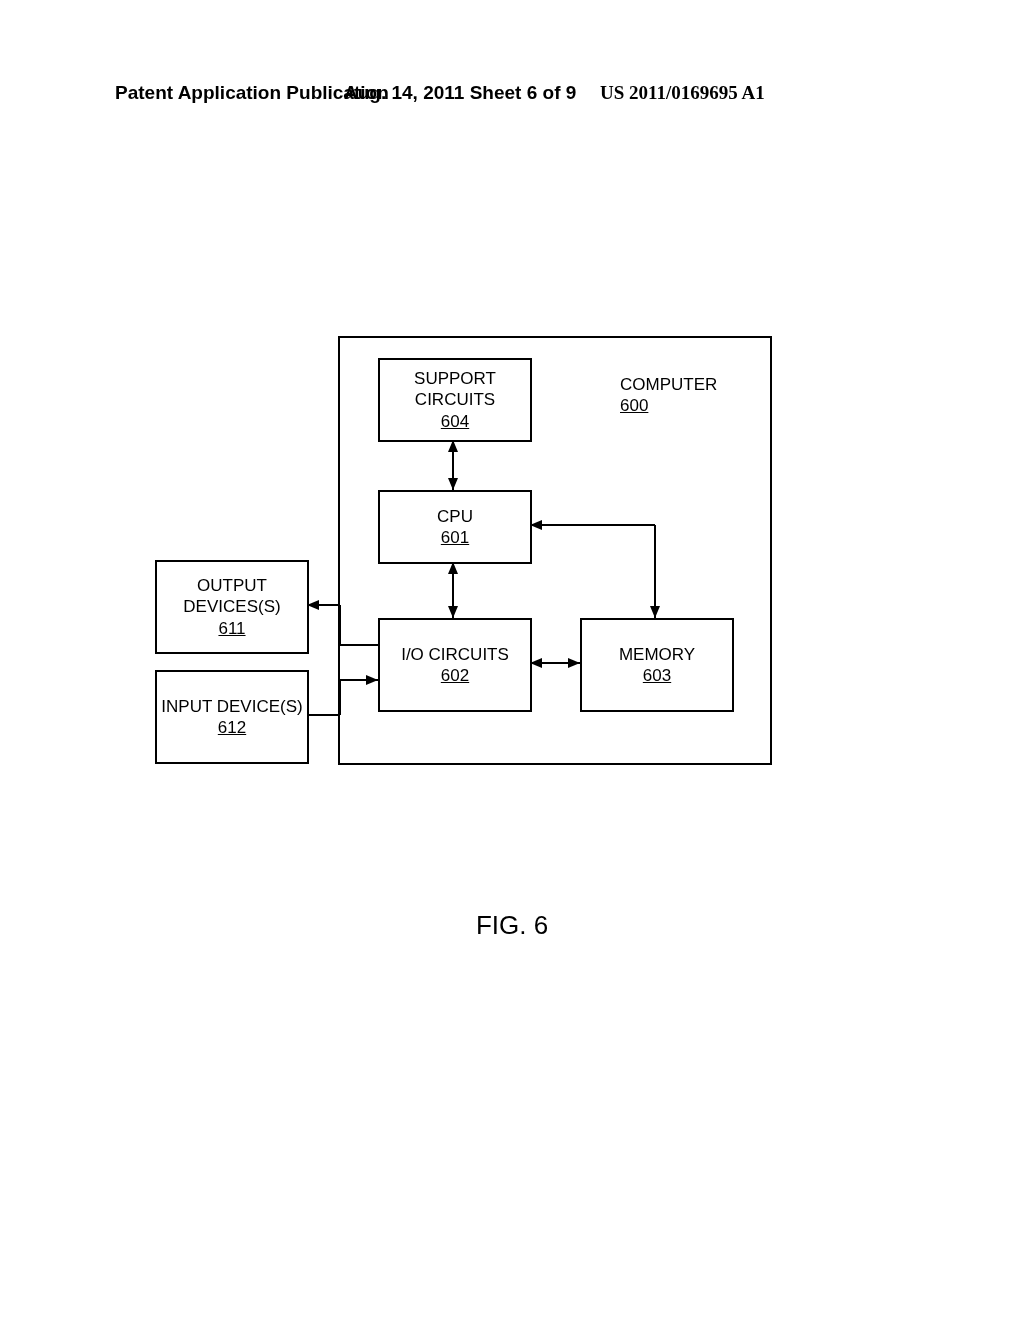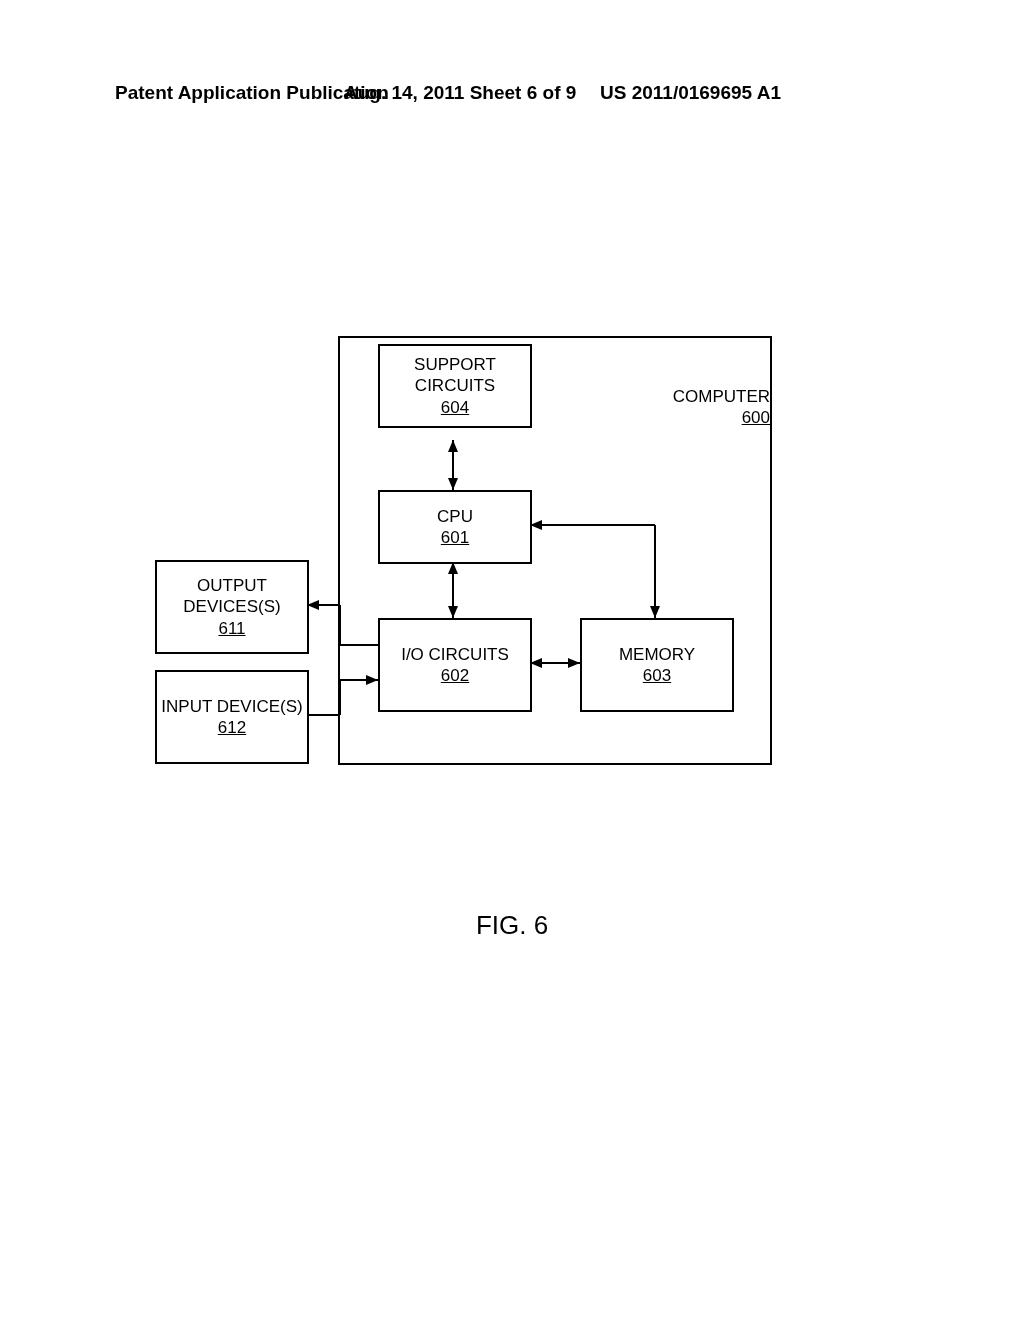--- a/index.html
+++ b/index.html
@@ -28,20 +28,21 @@
     position: absolute;
     left: 115px;
   }
   .header .center {
     position: absolute;
     left: 344px;
   }
   .header .right {
     position: absolute;
     left: 600px;
+    font-family: Liberation Serif, serif;
   }
 
   .canvas {
     position: absolute;
     left: 0;
     top: 0;
     width: 1024px;
     height: 1320px;
   }
 
@@ -68,24 +69,23 @@
     width: 430px;
     height: 425px;
     border: 2px solid #000;
     position: absolute;
   }
   .computer-label {
     position: absolute;
     left: 620px;
     top: 374px;
     width: 150px;
-    text-align: right;
+    text-align: left;
     font-size: 17px;
     line-height: 1.25;
-    margin-top: 12px;
   }
   .computer-label .ref {
     text-decoration: underline;
   }
 
   .figure-caption {
     position: absolute;
     top: 910px;
     left: 0;
     width: 1024px;
@@ -113,21 +113,21 @@
   </div>
 
   <div class="canvas">
 
     <div class="computer"></div>
     <div class="computer-label">
       <div>COMPUTER</div>
       <div class="ref">600</div>
     </div>
 
-    <div class="box" style="left:378px; top:344px; width:150px; height:80px;">
+    <div class="box" style="left:378px; top:358px; width:150px; height:80px;">
       <div>SUPPORT CIRCUITS</div>
       <div class="ref">604</div>
     </div>
 
     <div class="box" style="left:378px; top:490px; width:150px; height:70px;">
       <div>CPU</div>
       <div class="ref">601</div>
     </div>
 
     <div class="box" style="left:378px; top:618px; width:150px; height:90px;">

